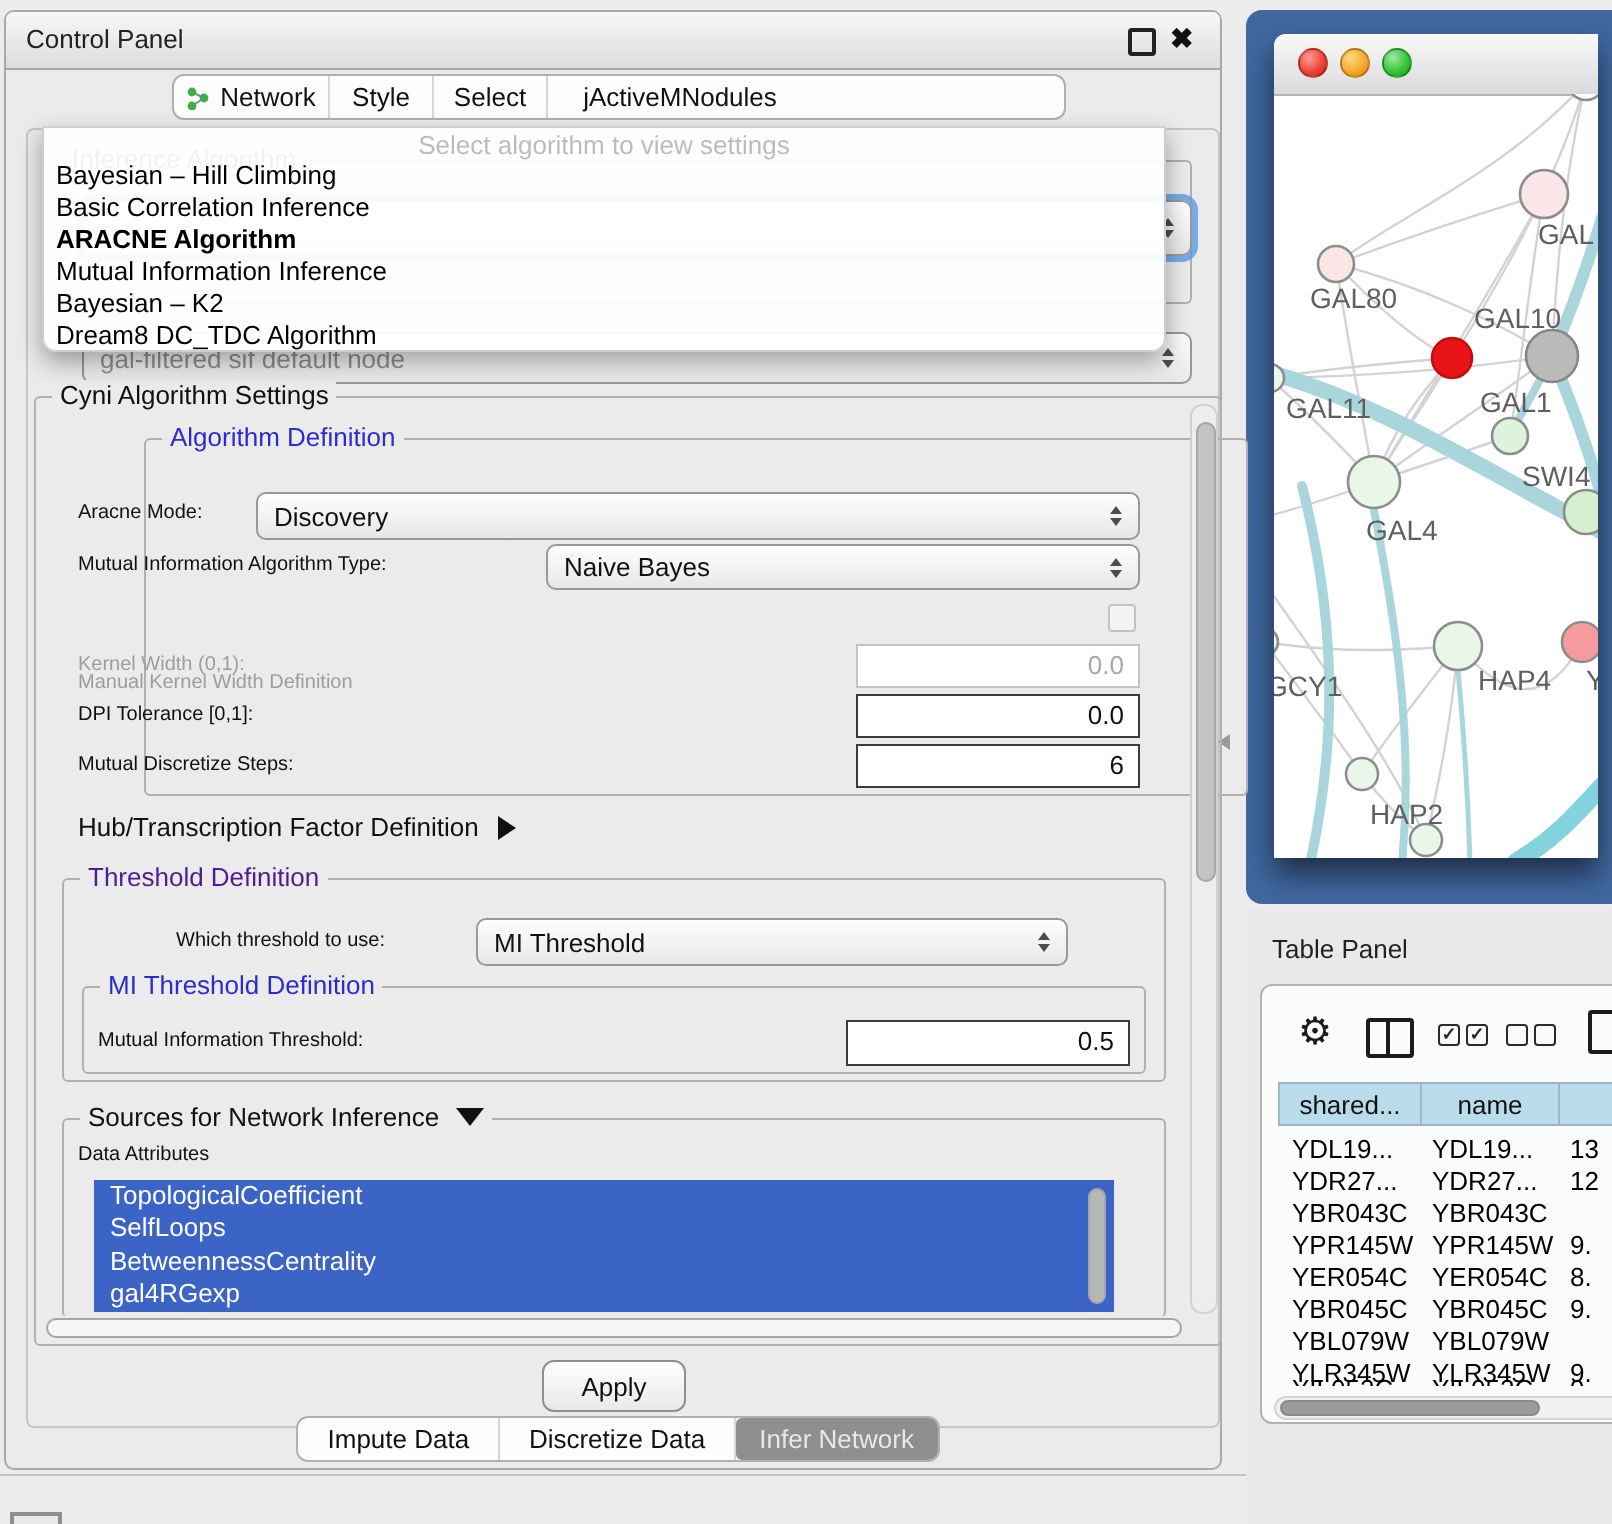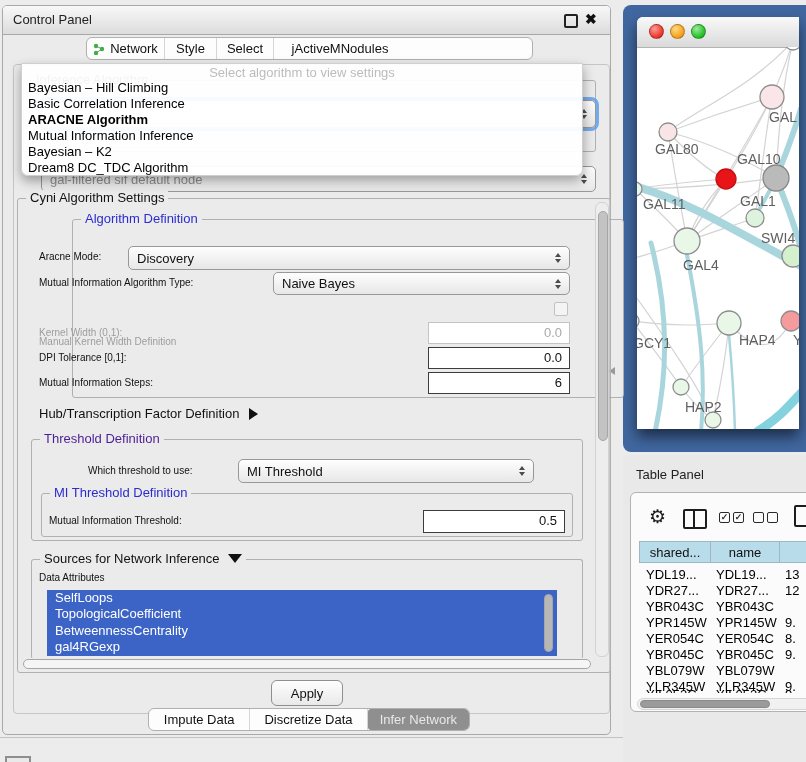--- a/index.html
+++ b/index.html
@@ -160,21 +160,21 @@
           <i class="up"></i>
           <i class="dn"></i>
         </span>
     </div>
     <span class="lbl dis" style="left:36px;top:296px;z-index:4;margin-top:34px;">Manual Kernel Width Definition</span>
     <div class="chk" style="left:551px;top:296px;z-index:4;"></div>
     <span class="lbl dis" style="left:36px;top:321px;z-index:4;">Kernel Width (0,1):</span>
     <div class="field dis" style="left:425px;top:316px;width:142px;height:22px;z-index:4;">0.0</div>
     <span class="lbl" style="left:36px;top:346px;z-index:4;">DPI Tolerance [0,1]:</span>
     <div class="field" style="left:425px;top:341px;width:142px;height:22px;z-index:4;">0.0</div>
-    <span class="lbl" style="left:36px;top:371px;z-index:4;">Mutual Information Steps:</span>
+    <span class="lbl" style="left:36px;top:371px;z-index:4;">Mutual Discretize Steps:</span>
     <div class="field" style="left:425px;top:366px;width:142px;height:22px;z-index:4;">6</div>
 
     <span class="abs" style="left:36px;top:400px;font-size:13px;z-index:4;">
       <span>Hub/Transcription Factor Definition</span>
       <span style="display:inline-block;margin-left:6px;width:0;height:0;border-top:6px solid transparent;border-bottom:6px solid transparent;border-left:9px solid #111;vertical-align:-2px;"></span>
     </span>
 
     <div class="group" style="left:28px;top:433px;width:552px;height:102px;z-index:3;">
       <span class="gtitle green">Threshold Definition</span>
     </div>
@@ -192,22 +192,22 @@
     <span class="lbl" style="left:46px;top:509px;z-index:5;">Mutual Information Threshold:</span>
     <div class="field" style="left:420px;top:504px;width:142px;height:23px;z-index:5;">0.5</div>
 
     <div class="group" style="left:28px;top:553px;width:552px;height:100px;border-bottom:none;z-index:3;">
       <span class="gtitle" style="font-weight:normal;"><span>Sources for Network Inference</span>
         <span style="display:inline-block;margin-left:5px;width:0;height:0;border-left:7px solid transparent;border-right:7px solid transparent;border-top:9px solid #111;vertical-align:0px;"></span>
       </span>
     </div>
     <span class="lbl" style="left:36px;top:566px;z-index:4;">Data Attributes</span>
     <div class="abs" style="left:44px;top:584px;width:510px;height:66px;z-index:4;overflow:hidden;">
+      <div class="sel-li">TopologicalCoefficient</div>
       <div class="sel-li">SelfLoops</div>
-      <div class="sel-li">TopologicalCoefficient</div>
       <div class="sel-li">BetweennessCentrality</div>
       <div class="sel-li">gal4RGexp</div>
     </div>
     <div class="vsb-thumb" style="left:541px;top:588px;width:9px;height:58px;z-index:5;background:#b7b7b7;"></div>
 
     <div class="vsb-track" style="left:18px;top:652px;width:574px;height:13px;z-index:5;background:#ebebeb;border:none;">
       <div class="vsb-thumb" style="left:2px;top:1px;width:568px;height:10px;background:#f5f5f5;"></div>
     </div>
 
     <div class="btn" style="left:268px;top:674px;width:70px;height:24px;">

